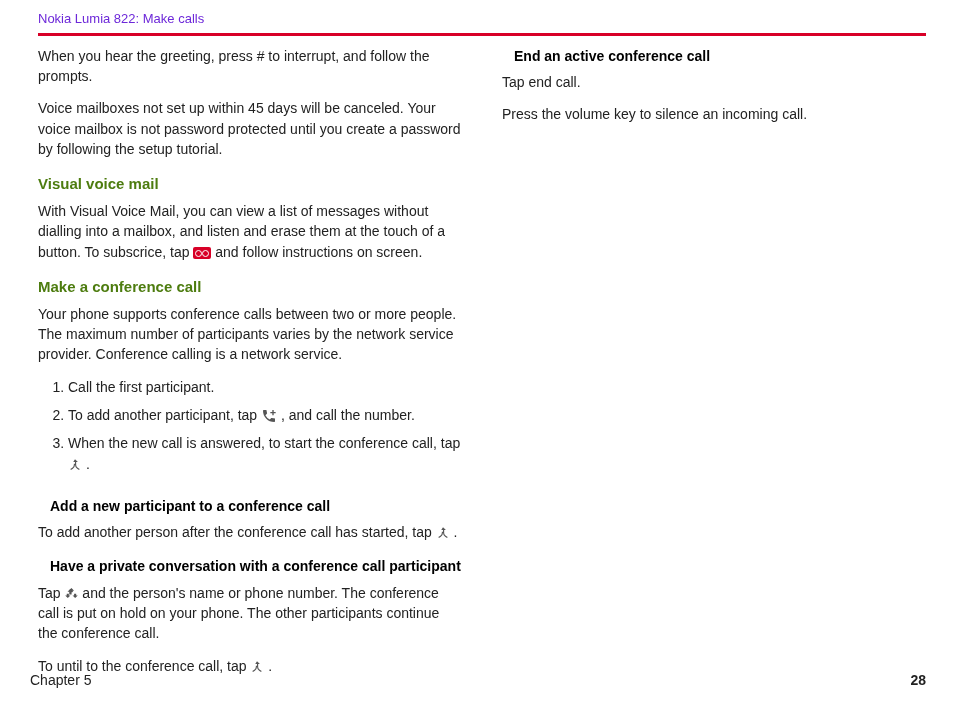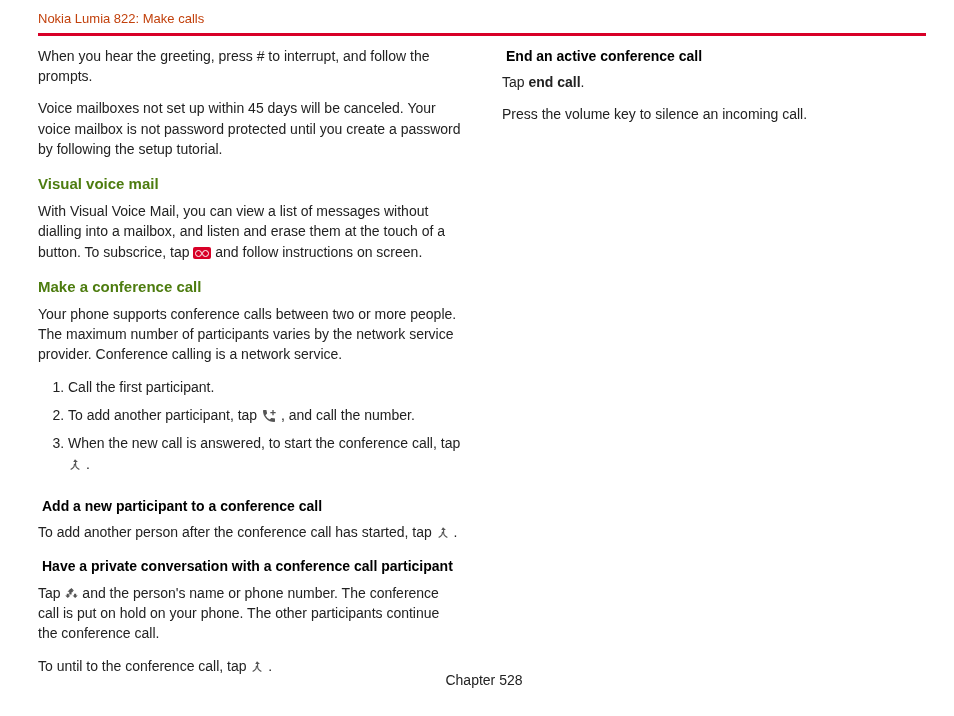--- a/index.html
+++ b/index.html
@@ -15,21 +15,21 @@
   }
   .page {
     padding: 10px 28px 0 38px;
     box-sizing: border-box;
     width: 100%;
     height: 100%;
     position: relative;
   }
   .header {
     font-size: 13px;
-    color: #c2410c;
+    color: #6d28d9;
     padding-bottom: 4px;
     border-bottom: 3px solid #d80027;
     margin-bottom: 10px;
   }
   .columns {
     display: flex;
     gap: 40px;
   }
   .col {
     flex: 1;
@@ -39,28 +39,28 @@
   .h-blue {
     font-weight: bold;
     color: #4d7c0f;
     font-size: 15px;
     margin: 14px 0 6px 0;
   }
   .h-black {
     font-weight: bold;
     color: #000;
     font-size: 14px;
-    margin: 14px 0 6px 4px;
+    margin: 14px 0 6px 12px;
   }
   ol.steps {
     margin: 4px 0 22px 0;
     padding-left: 30px;
   }
   ol.steps li { margin-bottom: 8px; }
-  .bold { font-weight: bold; }
+  .bold { font-weight: normal; }
 
   .icon-voicemail {
     display: inline-block;
     width: 18px; height: 12px;
     background: #d80027;
     border-radius: 2px;
     position: relative;
     vertical-align: middle;
   }
   .icon-voicemail::before, .icon-voicemail::after {
@@ -75,27 +75,27 @@
   .icon-voicemail::after { right: 2px; }
 
   .icon {
     display: inline-block;
     vertical-align: middle;
     fill: #555;
   }
   .footer {
     position: absolute;
     bottom: 26px;
-    left: 42px;
+    left: 30px;
     right: 28px;
     display: flex;
-    justify-content: center;
+    justify-content: space-between;
     font-size: 14px;
   }
-  .footer .pagenum { font-weight: normal; }
+  .footer .pagenum { font-weight: bold; }
 </style>
 </head>
 <body>
 
 <div class="page">
 
   <div class="header">
     <span>Nokia Lumia 822: Make calls</span>
   </div>
 

